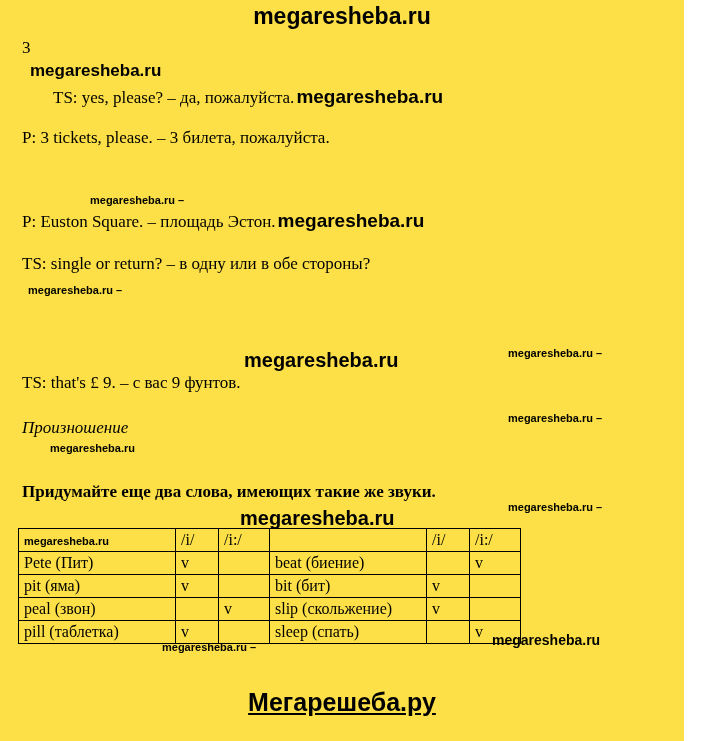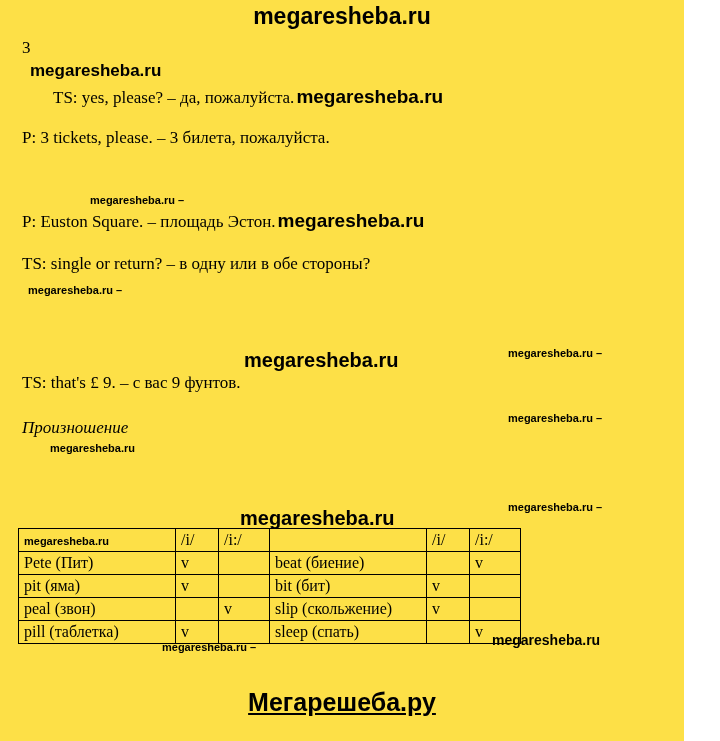--- a/index.html
+++ b/index.html
@@ -79,20 +79,21 @@
   <div class="abs wm wm-lg" style="left:244px; top:349px; font-size:20px;">megaresheba.ru</div>
 
   <div class="abs wm wm-sm" style="left:508px; top:347px;">megaresheba.ru –</div>
 
   <div class="abs serif it" style="left:22px; top:378px;">Произношение</div>
 
   <div class="abs wm wm-sm" style="left:508px; top:412px;">megaresheba.ru –</div>
 
   <div class="abs wm wm-sm" style="left:50px; top:442px;">megaresheba.ru</div>
 
+  <div class="abs serif b" style="left:22px; top:482px;">Придумайте еще два слова, имеющих такие же звуки.</div>
 
   <div class="abs wm wm-sm" style="left:508px; top:501px;">megaresheba.ru –</div>
 
   <div class="abs wm wm-lg" style="left:240px; top:507px; font-size:20px;">megaresheba.ru</div>
 
   <table class="vtable">
     <tbody>
         <tr>
       <td class="col-word"><span class="hdr-wm">megaresheba.ru</span></td>
       <td class="col-mark">/i/</td>

